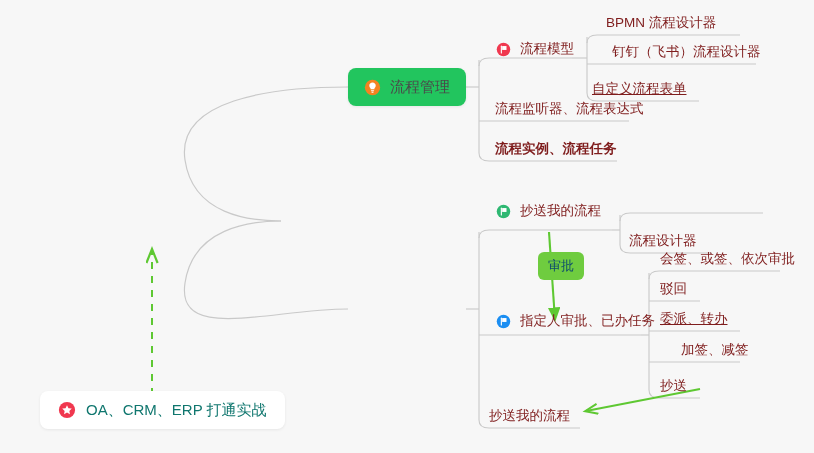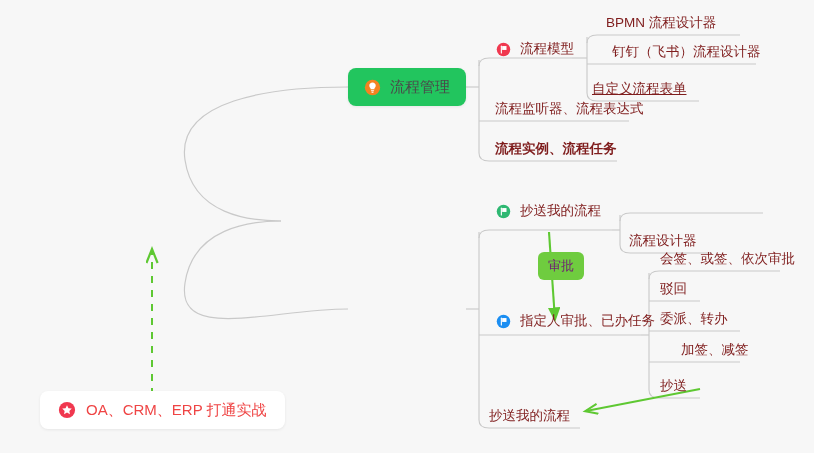--- a/index.html
+++ b/index.html
@@ -80,35 +80,35 @@
 
   
   .badge-node {
     background: #6fcc3f;
     border-radius: 6px;
     padding: 0 10px;
     height: 28px;
     justify-content: center;
   }
   .badge-label {
-    color: #701a75;
+    color: #0c4a6e;
     font-size: 13px;
   }
 
   
   .note-node {
     background: #ffffff;
     border-radius: 8px;
     padding: 0 18px;
     height: 38px;
     box-shadow: 0 1px 3px rgba(0,0,0,0.07);
   }
   .note-label {
     font-size: 15px;
-    color: #ef4444;
+    color: #0f766e;
     margin-left: 10px;
   }
 
   
   .icon {
     display: inline-flex;
     align-items: center;
     justify-content: center;
     flex: 0 0 auto;
   }
@@ -248,21 +248,21 @@
   </div>
 
   <div class="node text-node" style="left:656px; top:248px;">
     <span class="text-label">会签、或签、依次审批</span>
   </div>
 
   <div class="node text-node" style="left:656px; top:278px;">
     <span class="text-label">驳回</span>
   </div>
 
-  <div class="node text-node" style="left:656px; top:308px;">
+  <div class="node text-node" style="left:656px; top:308px;text-decoration:underline;">
     <span class="text-label">委派、转办</span>
   </div>
 
   <div class="node text-node" style="left:656px; top:339px;margin-left:21px;">
     <span class="text-label">加签、减签</span>
   </div>
 
   <div class="node text-node" style="left:656px; top:375px;">
     <span class="text-label">抄送</span>
   </div>

